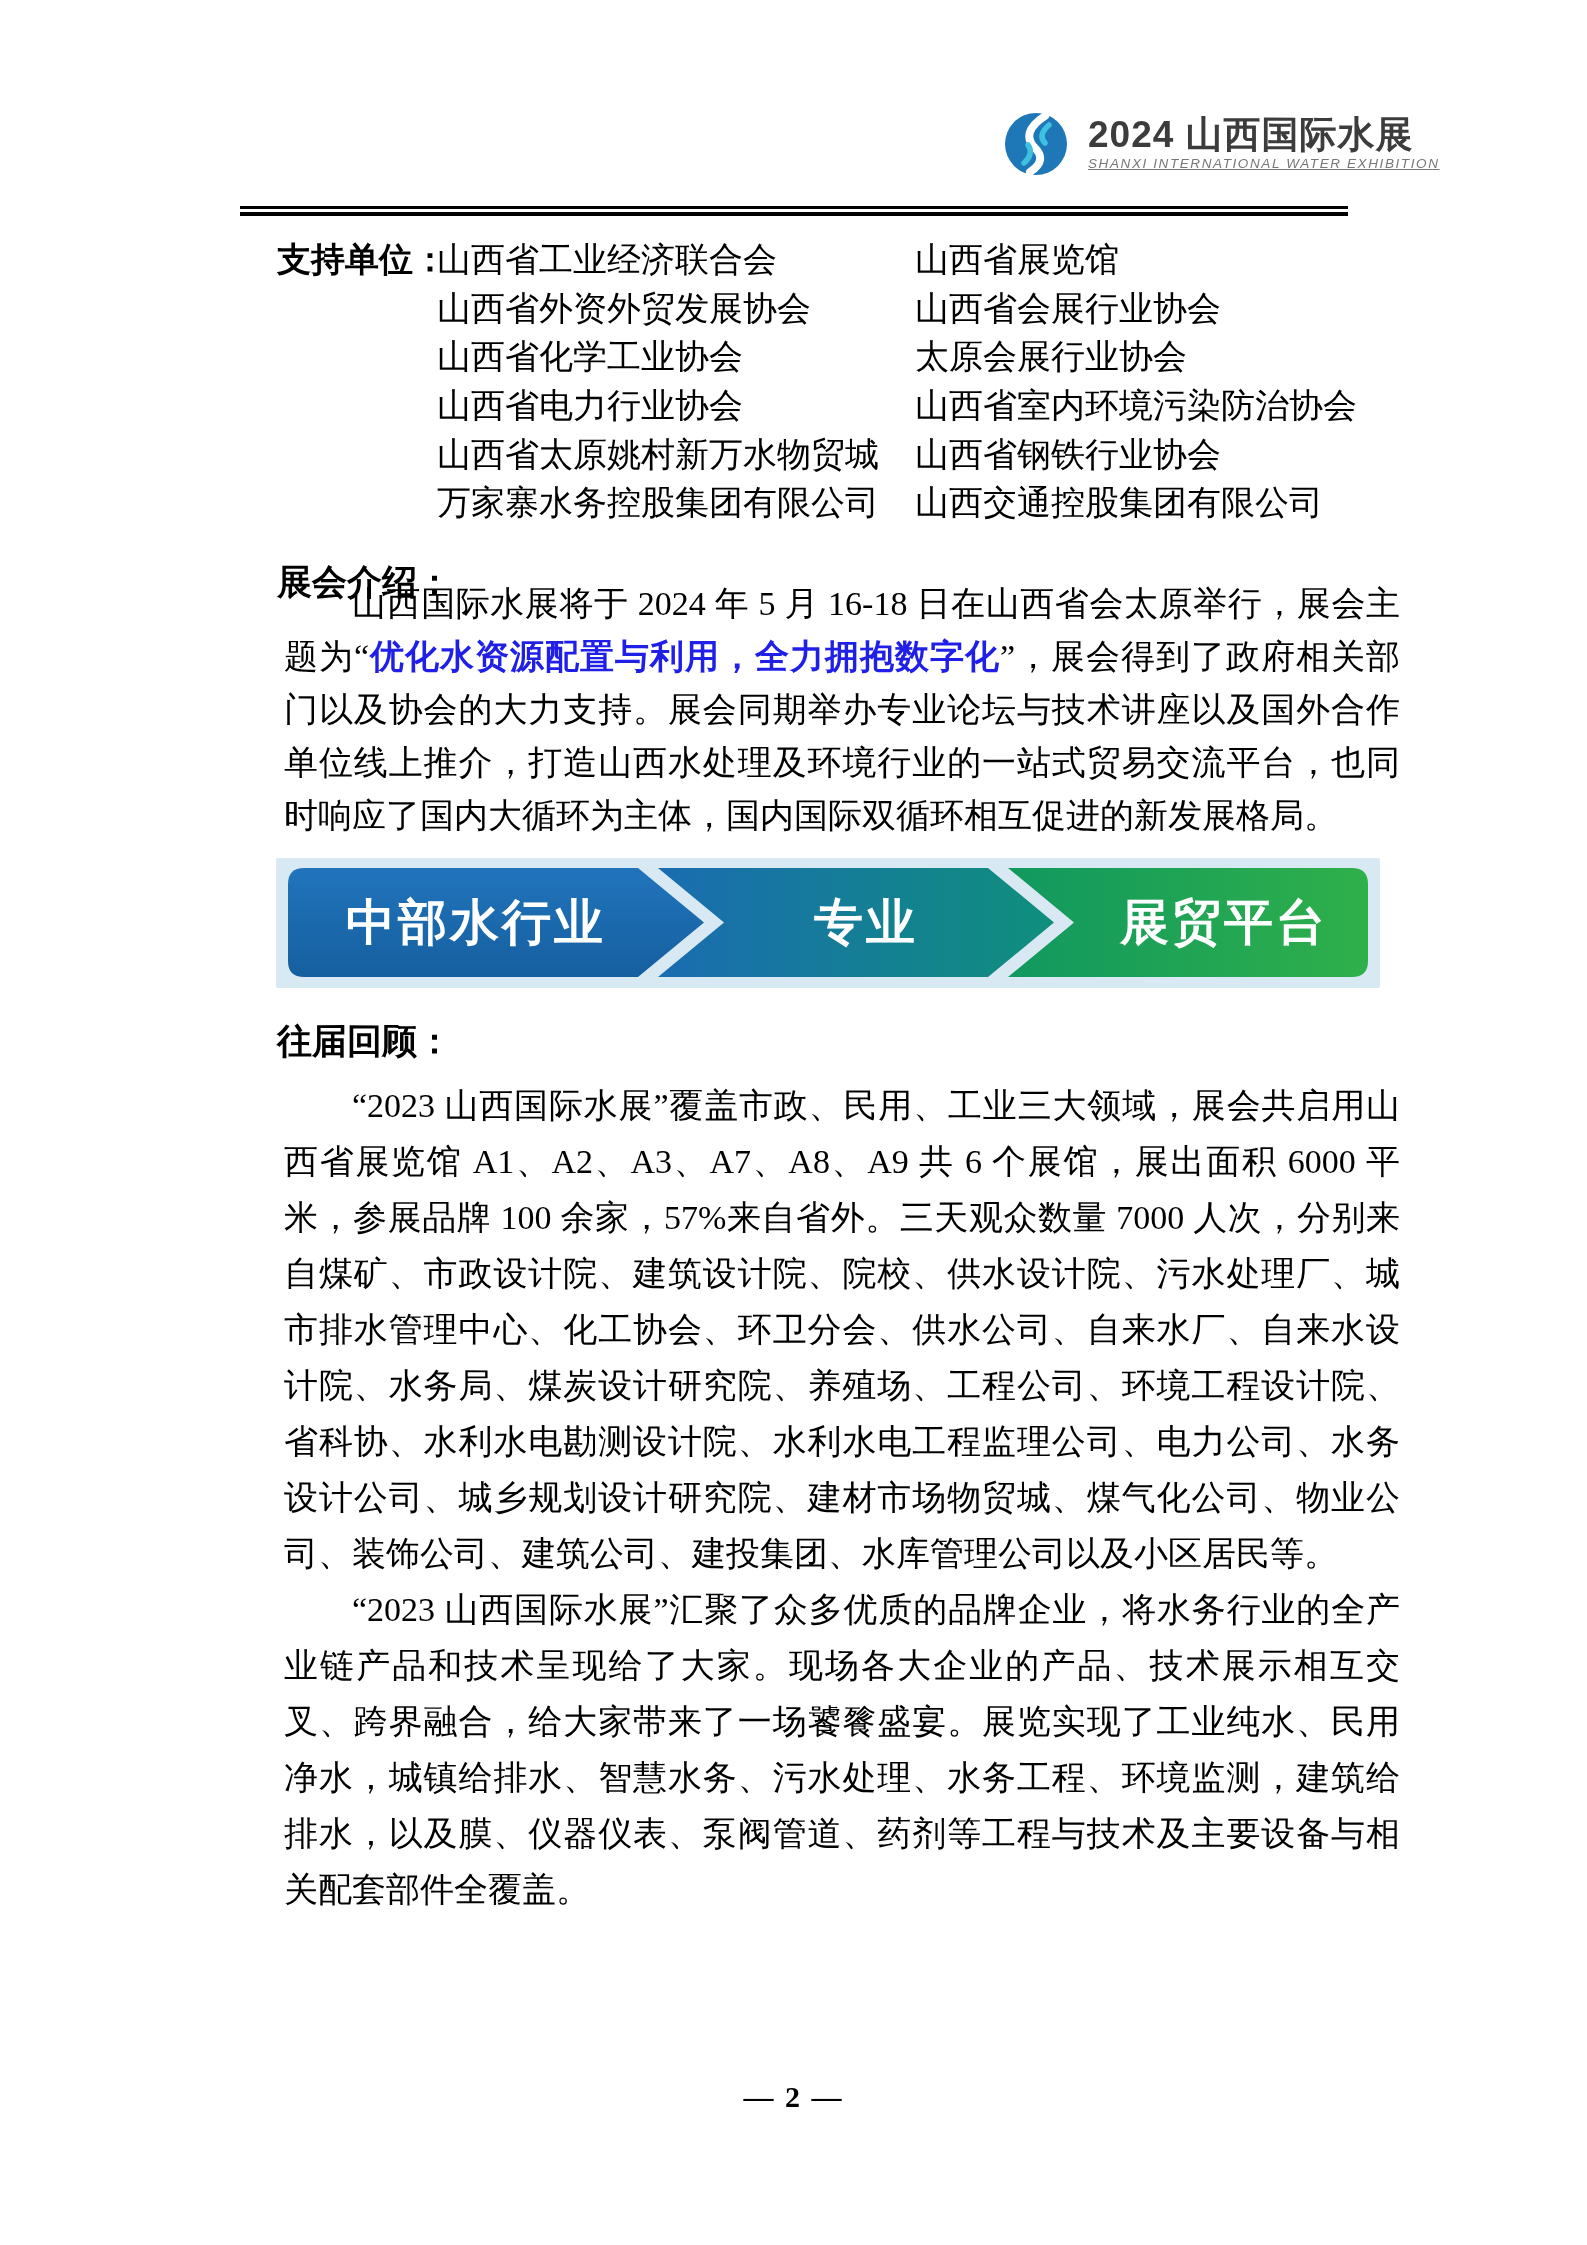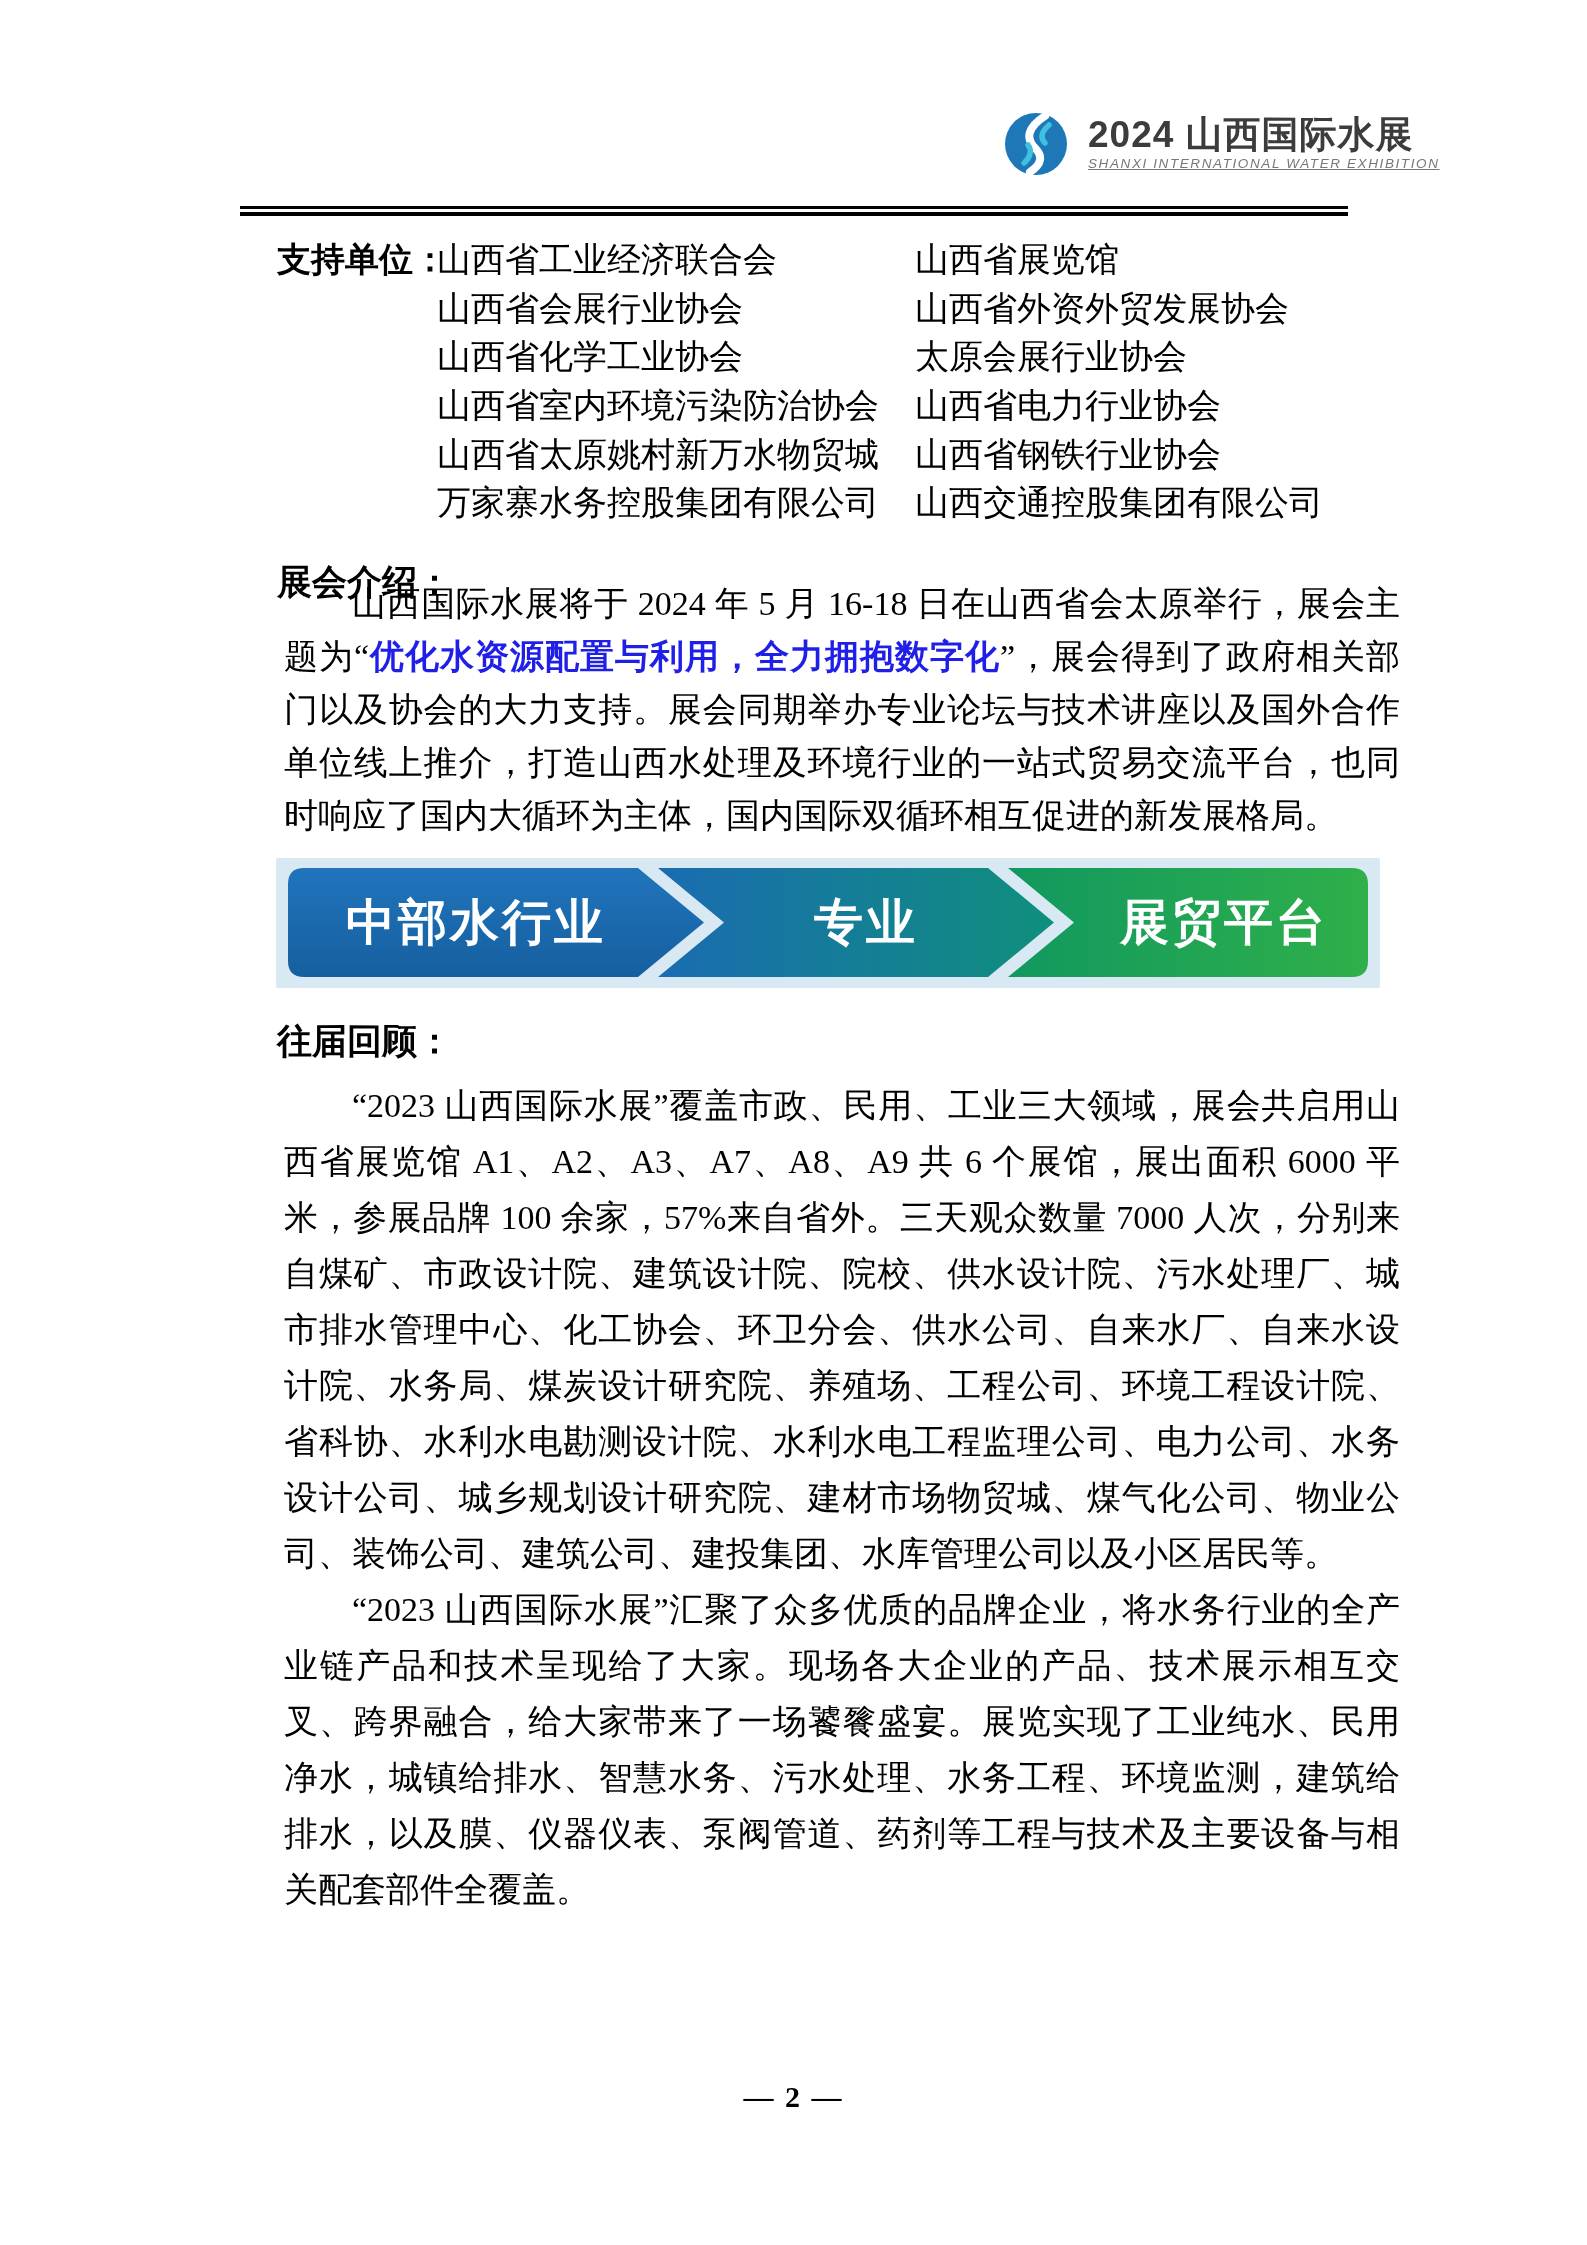--- a/index.html
+++ b/index.html
@@ -81,30 +81,30 @@
 
   <div class="header-rule"></div>
 
   <div class="supporters">
     <div class="sup-grid">
       <div class="sup-label">支持单位：</div>
       <div class="sup-item">山西省工业经济联合会</div>
       <div class="sup-item">山西省展览馆</div>
 
       <div></div>
+      <div class="sup-item">山西省外资外贸发展协会</div>
       <div class="sup-item">山西省会展行业协会</div>
-      <div class="sup-item">山西省外资外贸发展协会</div>
 
       <div></div>
       <div class="sup-item">山西省化学工业协会</div>
       <div class="sup-item">太原会展行业协会</div>
 
       <div></div>
+      <div class="sup-item">山西省电力行业协会</div>
       <div class="sup-item">山西省室内环境污染防治协会</div>
-      <div class="sup-item">山西省电力行业协会</div>
 
       <div></div>
       <div class="sup-item">山西省太原姚村新万水物贸城</div>
       <div class="sup-item">山西省钢铁行业协会</div>
 
       <div></div>
       <div class="sup-item">万家寨水务控股集团有限公司</div>
       <div class="sup-item">山西交通控股集团有限公司</div>
     </div>
   </div>

